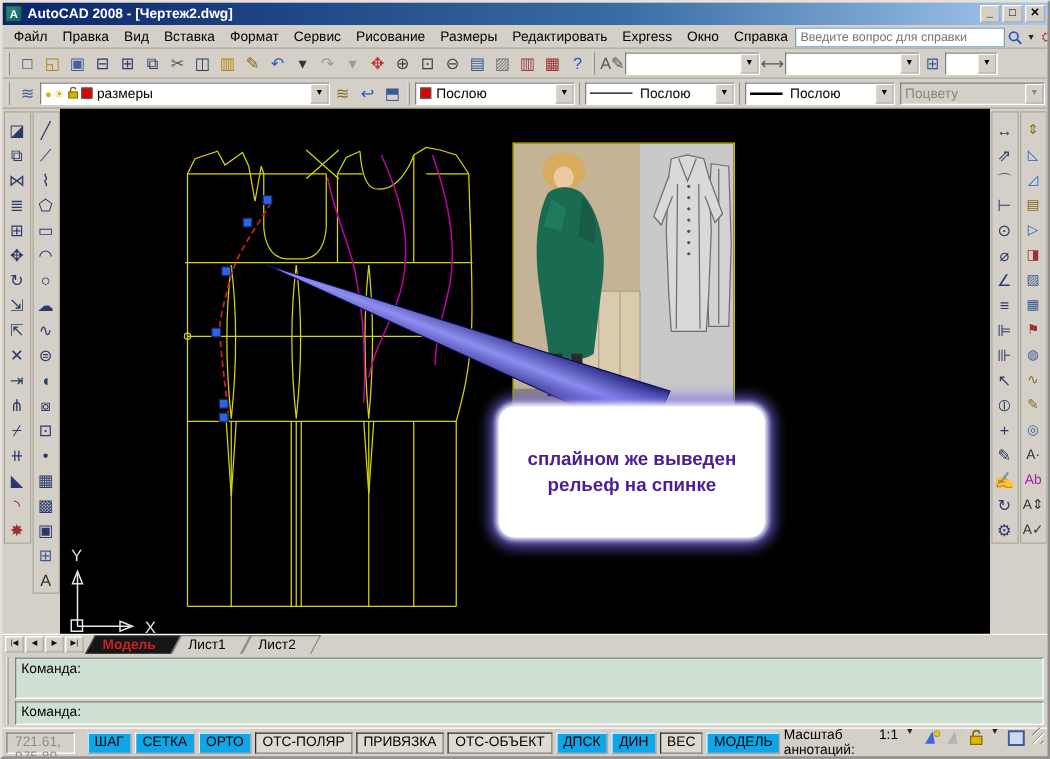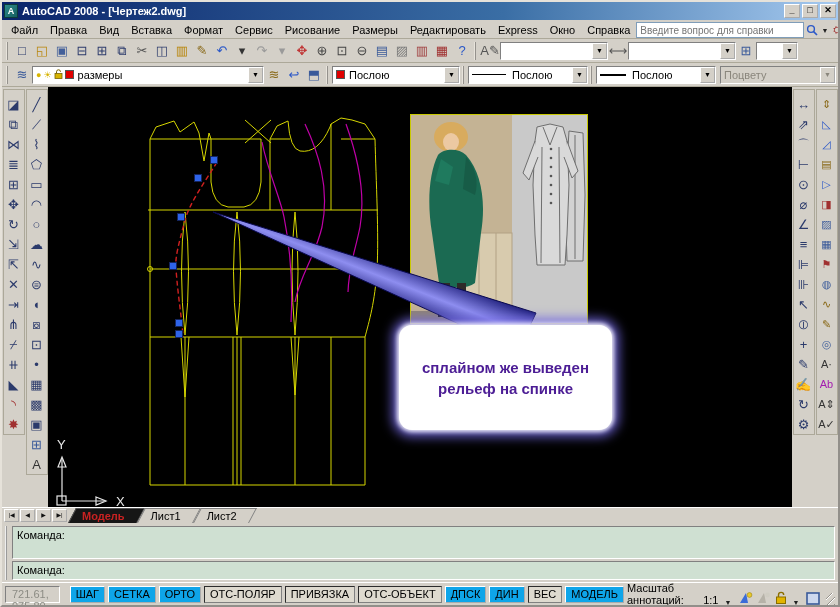--- a/index.html
+++ b/index.html
@@ -50,21 +50,21 @@
   .cmdwin{height:59px;padding:3px 3px 2px 3px;display:flex;flex:0 0 auto;}
   .cmdgrip{width:5px;border-left:2px ridge #eee;margin-right:2px;}
   .cmdstack{flex:1;display:flex;flex-direction:column;}
   .cmdhist{flex:1;background:#cfe0d2;border:1px solid;border-color:#808080 #fff #fff #808080;font-family:"DejaVu Sans Mono",monospace;font-size:11px;line-height:15px;padding:1px 4px;color:#000;overflow:hidden;}
   .cmdline{height:19px;margin-top:2px;background:#cfe0d2;border:1px solid;border-color:#808080 #fff #fff #808080;font-family:"DejaVu Sans Mono",monospace;font-size:11px;line-height:16px;padding:0 4px;color:#000;}
   
   .statusbar{height:23px;display:flex;align-items:center;padding:1px 3px;border-top:1px solid #fff;flex:0 0 auto;}
   .coords{width:152px;height:17px;border:1px solid;border-color:#808080 #fff #fff #808080;color:#8c8c84;font-size:11px;padding:1px 6px;margin-right:10px;}
   .stbtn{height:17px;margin-right:3px;padding:1px 5px;font-size:11px;background:#0ea5e9;border:1px outset #fff;color:#000;white-space:nowrap;}
   .stbtn.pressed{border:1px inset #808080;background:#dedacf;}
-  .scalewrap{margin-left:auto;display:flex;align-items:flex-end;font-size:11px;color:#000;}
+  .scalewrap{margin-left:auto;display:flex;align-items:flex-start;font-size:11px;color:#000;}
   .scalewrap b{font-weight:normal;margin:0 2px 0 5px;}
   .caret{font-size:7px;margin:0 4px;color:#222;}
   .sic{width:17px;height:16px;margin-left:3px;display:flex;align-items:center;justify-content:center;}
   .gripcorner{width:13px;height:13px;margin-left:6px;background:repeating-linear-gradient(315deg,#fff 0 1px,#96928a 1px 2px,transparent 2px 5px);}
 </style>
 </head>
 <body>
 
 <div id="app">
 

